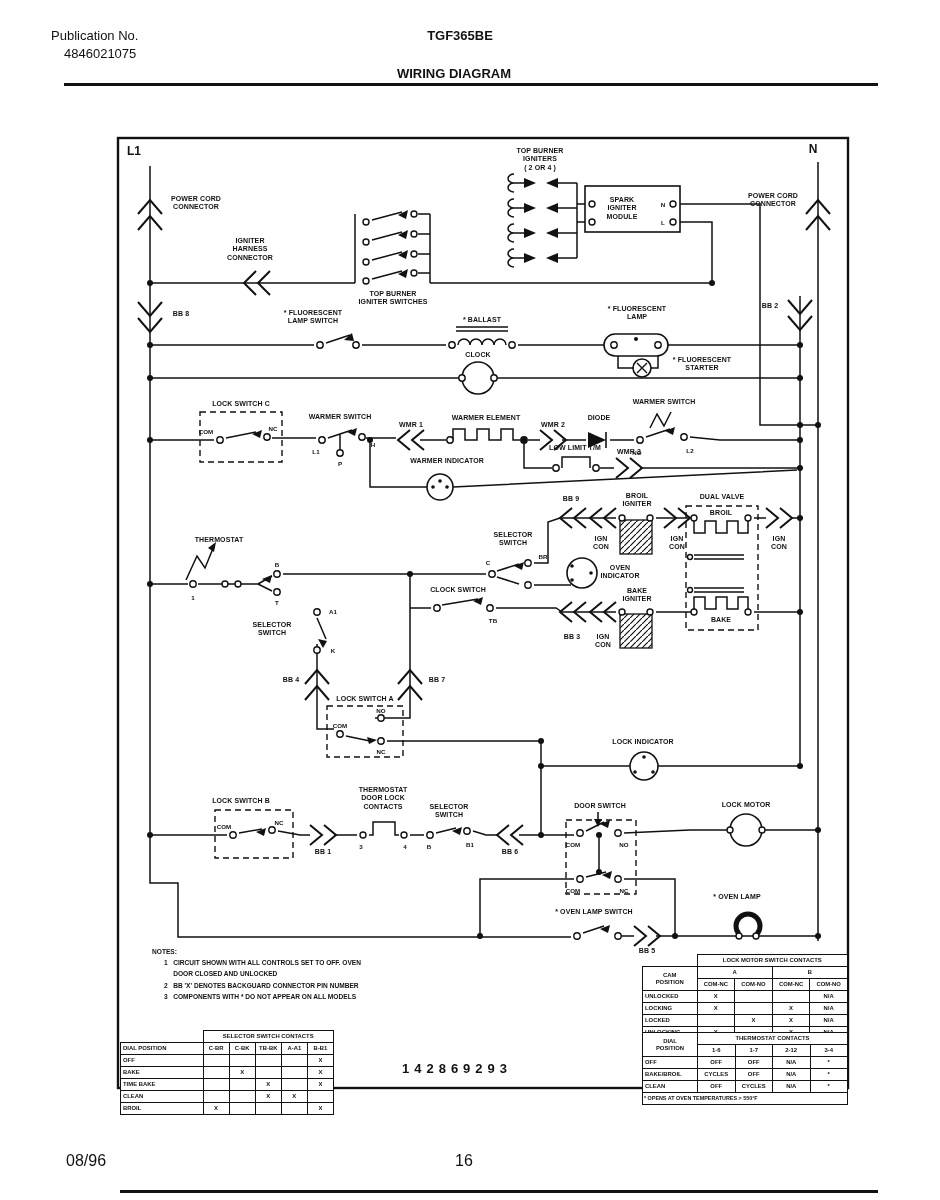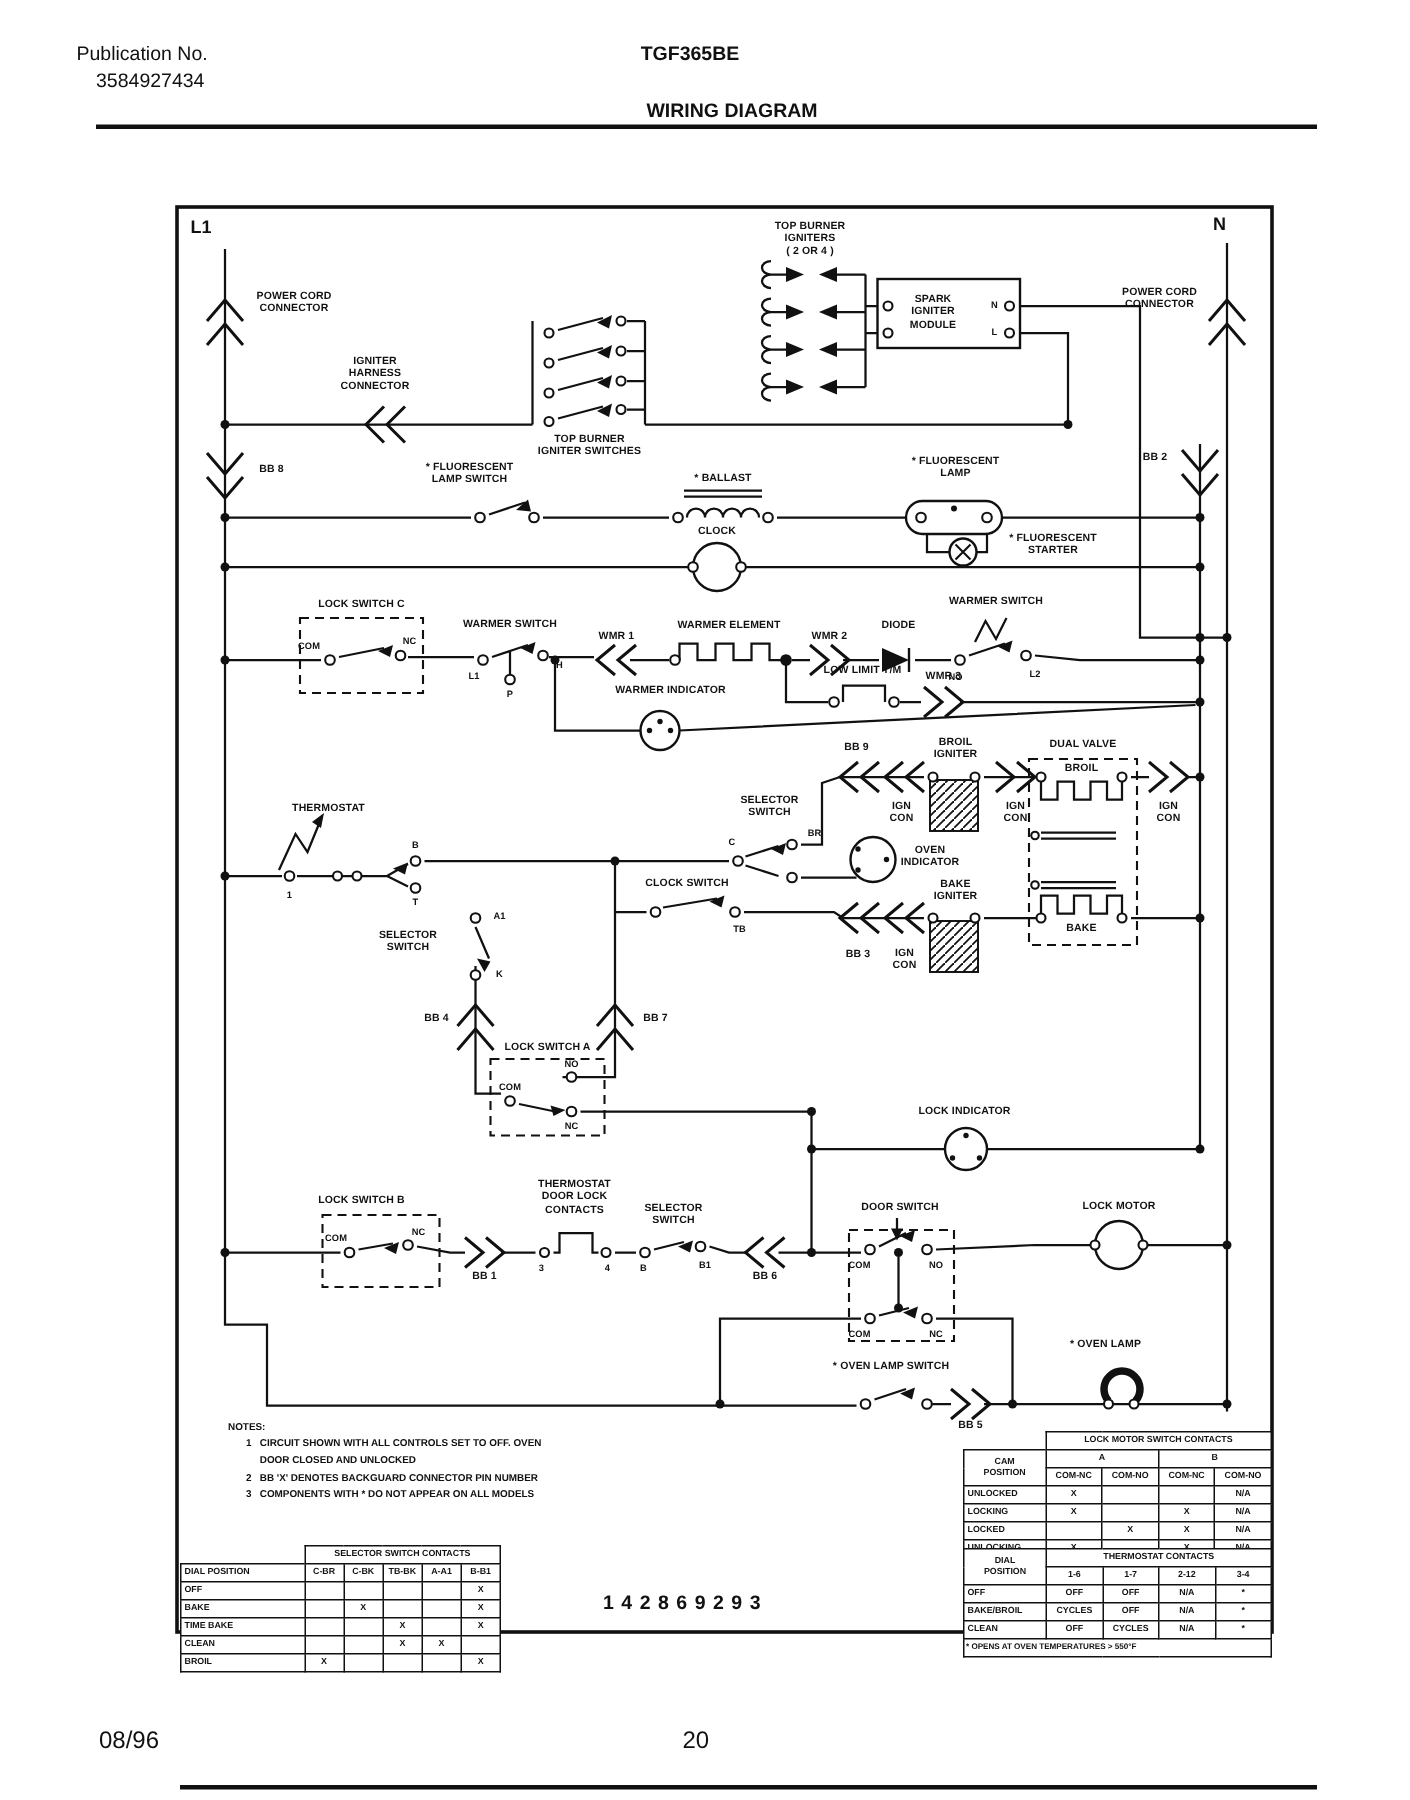--- a/index.html
+++ b/index.html
@@ -25,23 +25,23 @@
   .tbl .nb{border:none;background:transparent}
   .tbl .fn{text-align:left;font-size:5.4px}
   .ftr{position:absolute;font-size:16px;font-weight:400;white-space:pre}
 </style>
 </head>
 <body>
 
 <div id="page">
 
   <div class="h1" style="left:51px;top:28px">Publication No.</div>
-  <div class="h1" style="left:64px;top:46px">3584927434</div>
+  <div class="h1" style="left:64px;top:46px">4846021075</div>
   <div class="hc" style="left:460px;top:28px">TGF365BE</div>
-  <div class="hc" style="left:488px;top:66px">WIRING DIAGRAM</div>
+  <div class="hc" style="left:454px;top:66px">WIRING DIAGRAM</div>
   <div class="rule" style="left:64px;top:83px;width:814px;height:3px"></div>
 
   <svg width="940" height="1200" viewBox="0 0 940 1200">
     <defs>
       <pattern id="h" patternUnits="userSpaceOnUse" width="6" height="6">
         <path d="M0,6 L6,0" stroke="#111" stroke-width="1.2"></path>
       </pattern>
     </defs>
 
     <g fill="none" stroke="#111" stroke-width="2.4">
@@ -565,15 +565,15 @@
       <td>N/A</td>
       <td>*</td>
     </tr>
     <tr>
       <td colspan="5" class="fn">* OPENS AT OVEN TEMPERATURES &gt; 550°F</td>
     </tr>
   </tbody>
     </table>
 
   <div class="ftr" style="left:66px;top:1152px">08/96</div>
-  <div class="ftr" style="left:455px;top:1152px">20</div>
+  <div class="ftr" style="left:455px;top:1152px">16</div>
   <div class="rule" style="left:120px;top:1190px;width:758px;height:3px"></div>
 </div>
 
 </body></html>

